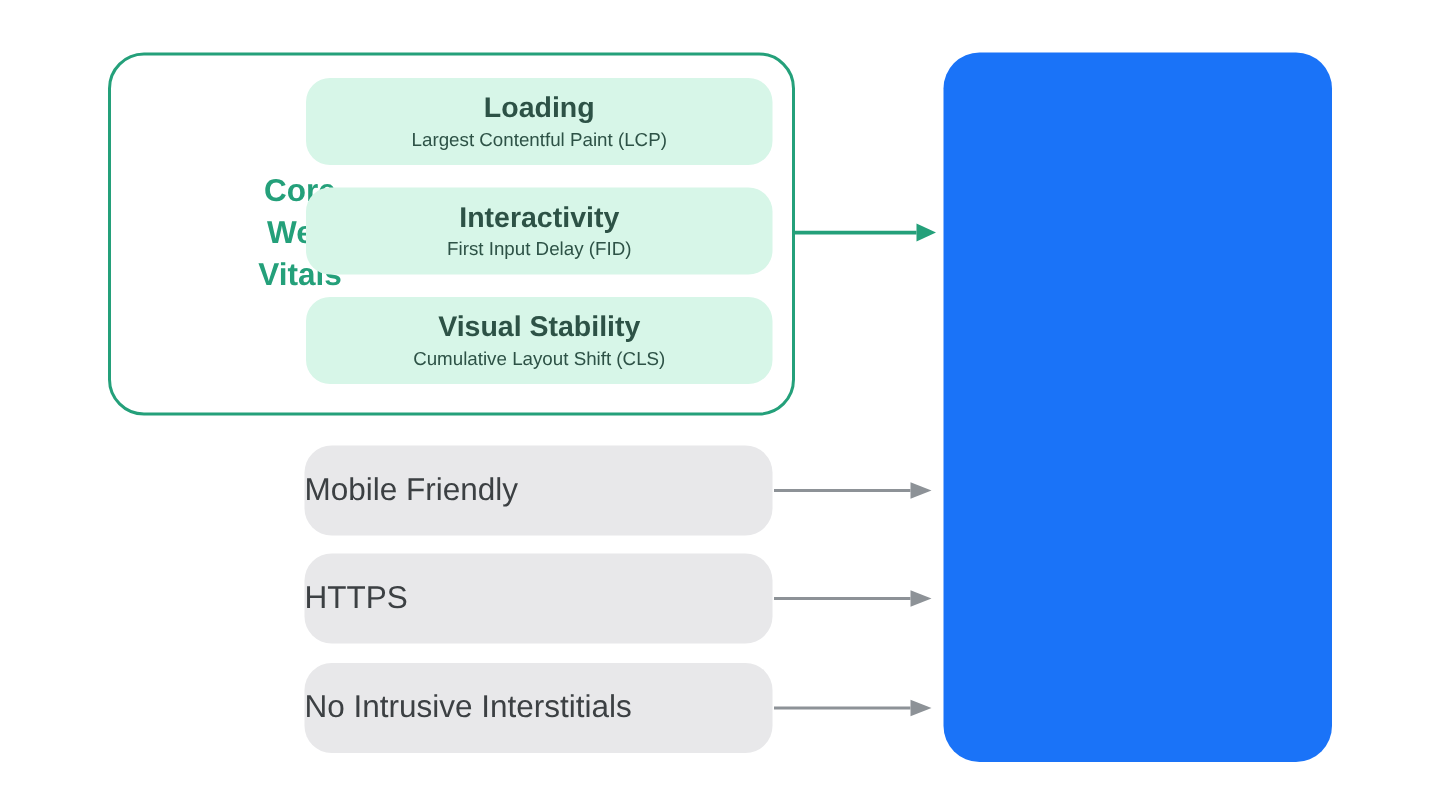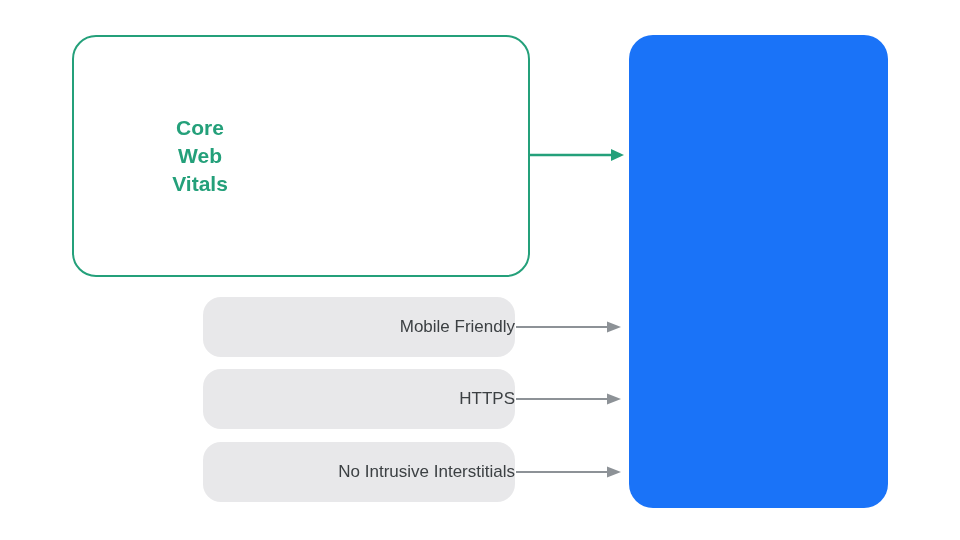--- a/index.html
+++ b/index.html
@@ -81,22 +81,22 @@
   
   .signal-pill {
     position: absolute;
     left: 203px;
     width: 312px;
     height: 60px;
     background: var(--gray-pill, #e8e8ea);
     border-radius: 18px;
     display: flex;
     align-items: center;
-    justify-content: flex-end;
-    font-size: 17px;
+    justify-content: flex-start;
+    font-size: 21px;
     color: var(--gray-text, #3c4043);
   }
   #signal-mobile { top: 297px; }
   #signal-https  { top: 369px; }
   #signal-interstitials { top: 442px; }
 
   
   .output-box {
     position: absolute;
     left: 629px;
@@ -143,20 +143,34 @@
 </style>
 </head>
 <body>
 
 <div id="canvas">
 
   <div class="cwv-group">
     <div class="cwv-label">
       <div class="cwv-label-text">Core Web Vitals</div>
     </div>
+    <div class="cwv-pills">
+      <div class="pill-green">
+        <div class="pill-title">Loading</div>
+        <div class="pill-sub">Largest Contentful Paint (LCP)</div>
+      </div>
+      <div class="pill-green">
+        <div class="pill-title">Interactivity</div>
+        <div class="pill-sub">First Input Delay (FID)</div>
+      </div>
+      <div class="pill-green">
+        <div class="pill-title">Visual Stability</div>
+        <div class="pill-sub">Cumulative Layout Shift (CLS)</div>
+      </div>
+    </div>
   </div>
 
   <svg id="arrow-cwv" class="arrow" width="96" height="16">
     <line class="arrow-line-green" x1="0" y1="8" x2="82" y2="8"></line>
     <polygon class="arrow-head-green" points="82,2 95,8 82,14"></polygon>
   </svg>
 
   <div id="signal-mobile" class="signal-pill">
     <span>Mobile Friendly</span>
   </div>

